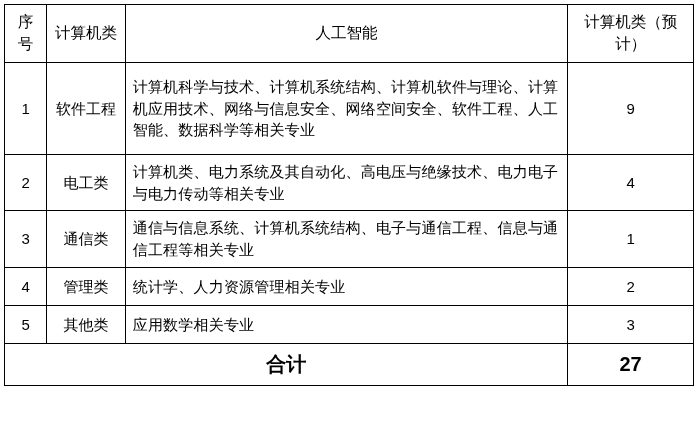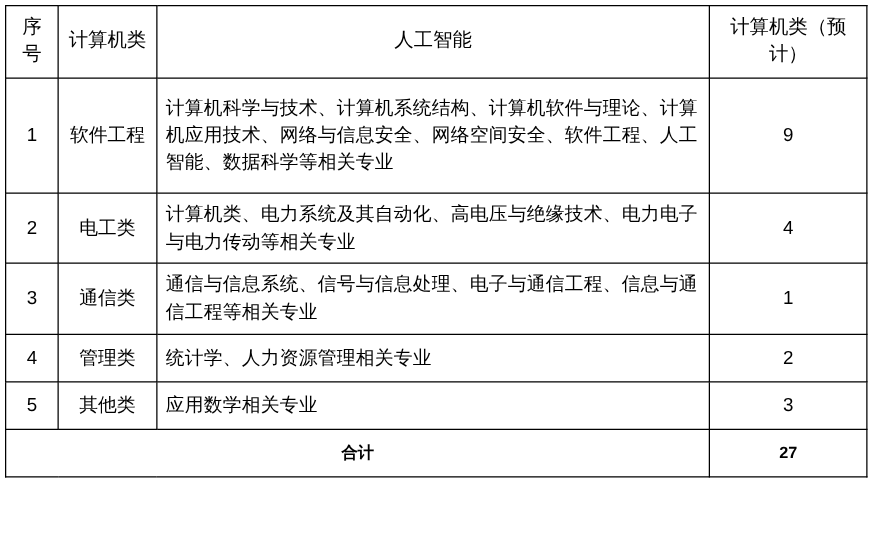--- a/index.html
+++ b/index.html
@@ -49,21 +49,21 @@
   td.num, td.cat, td.plan {
     text-align: center;
   }
   td.name {
     text-align: left;
     letter-spacing: 0.2px;
   }
   tr.total td {
     text-align: center;
     font-weight: bold;
-    font-size: 13px;
+    font-size: 20px;
   }
   .tall { height: 92px; }
   .mid { height: 48px; }
   .short { height: 38px; }
 </style>
 </head>
 <body>
 
 <div class="page">
   <table class="recruit">
@@ -90,21 +90,21 @@
       </tr>
       <tr class="mid">
         <td class="num">2</td>
         <td class="cat">电工类</td>
         <td class="name">计算机类、电力系统及其自动化、高电压与绝缘技术、电力电子与电力传动等相关专业</td>
         <td class="plan">4</td>
       </tr>
       <tr class="mid">
         <td class="num">3</td>
         <td class="cat">通信类</td>
-        <td class="name">通信与信息系统、信号与信息处理、电子与通信工程、信息与通信工程等相关专业</td>
+        <td class="name">通信与信息系统、计算机系统结构、电子与通信工程、信息与通信工程等相关专业</td>
         <td class="plan">1</td>
       </tr>
       <tr class="short">
         <td class="num">4</td>
         <td class="cat">管理类</td>
         <td class="name">统计学、人力资源管理相关专业</td>
         <td class="plan">2</td>
       </tr>
       <tr class="short">
         <td class="num">5</td>

